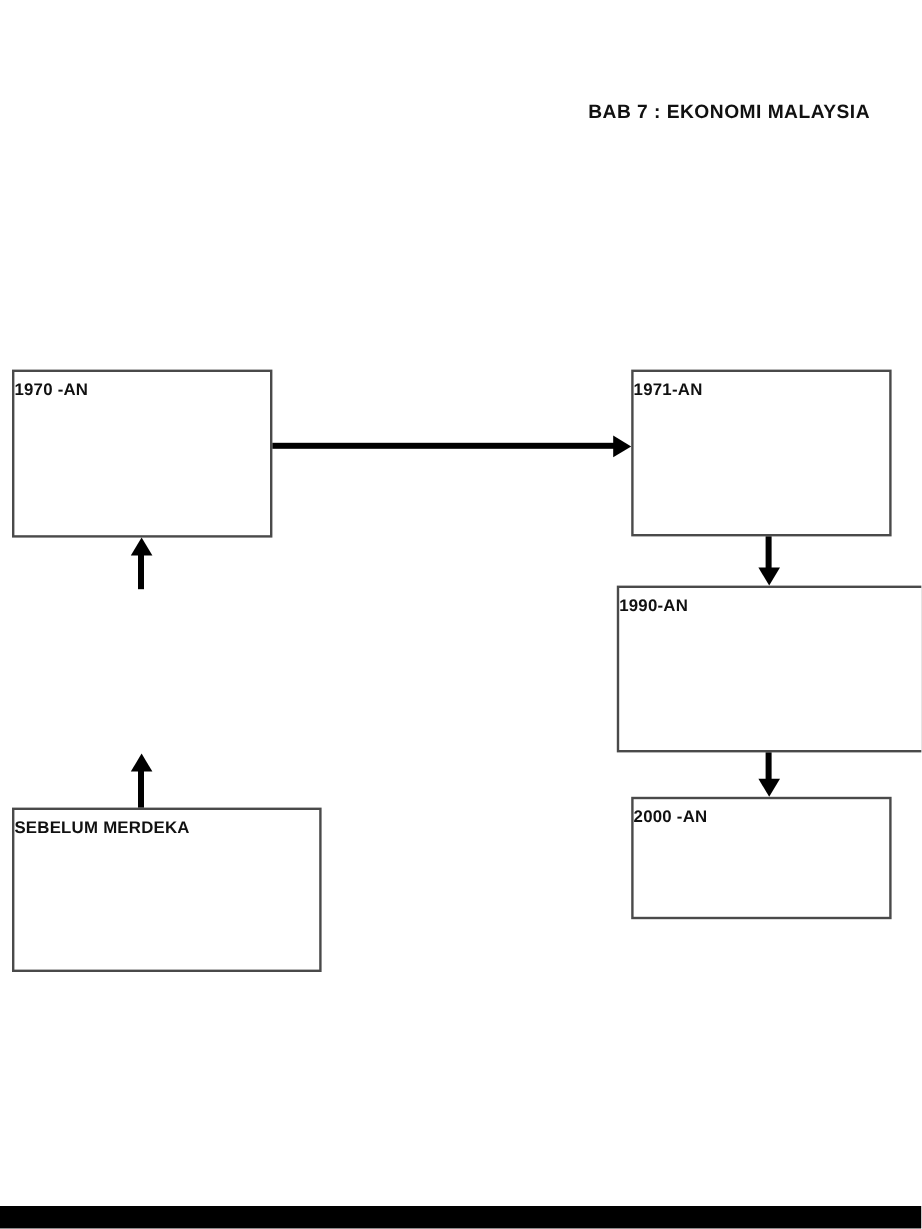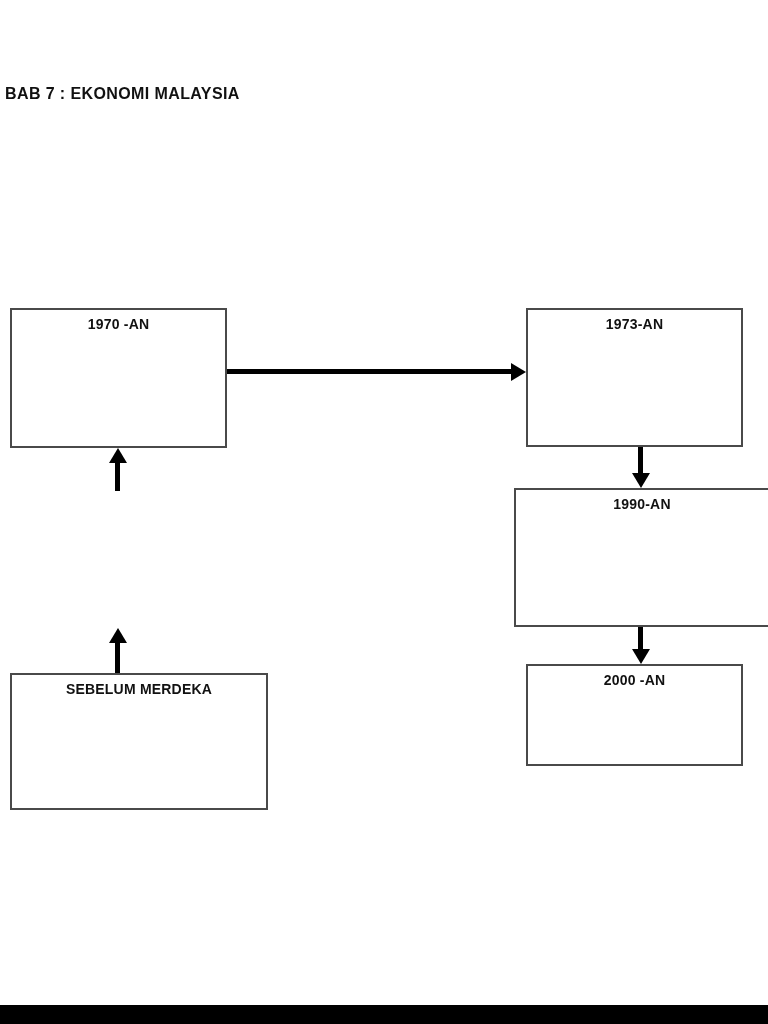--- a/index.html
+++ b/index.html
@@ -15,38 +15,38 @@
   .page {
     position: relative;
     width: 768px;
     height: 1024px;
     background: var(--page_bg, #ffffff);
     overflow: hidden;
   }
   .doc-title {
     position: absolute;
     top: 82px;
-    left: 5px;
+    left: 15px;
     width: 710px;
-    text-align: left;
+    text-align: right;
     color: var(--text, #111111);
     font-weight: bold;
     font-size: 16px;
     line-height: 23px;
     letter-spacing: 0.4px;
   }
   .flow-box {
     position: absolute;
     border: 2px solid var(--box_border, #4a4a4a);
     background: var(--page_bg, #ffffff);
   }
   .flow-box .label {
     display: block;
     margin-top: 6px;
-    text-align: center;
+    text-align: left;
     font-weight: bold;
     font-size: 14px;
     color: var(--text, #111111);
     letter-spacing: 0.2px;
   }
   .arrow { position: absolute; }
   .arrow .shaft { position: absolute; background: var(--arrow, #000000); }
   .arrow .vshaft { width: 5px; left: 6px; }
   .arrow .hshaft { height: 5px; top: 6px; }
   .arrow .head { position: absolute; width: 0; height: 0; }
@@ -89,21 +89,21 @@
   <div class="flow-box" style="left:10px; top:308px; width:217px; height:140px;">
     <span class="label">1970 -AN</span>
   </div>
 
 
   <div class="flow-box" style="left:10px; top:673px; width:258px; height:137px;">
     <span class="label">SEBELUM MERDEKA</span>
   </div>
 
   <div class="flow-box" style="left:526px; top:308px; width:217px; height:139px;">
-    <span class="label">1973-AN</span>
+    <span class="label">1971-AN</span>
   </div>
 
   <div class="flow-box" style="left:514px; top:488px; width:256px; height:139px;">
     <span class="label">1990-AN</span>
   </div>
 
   <div class="flow-box" style="left:526px; top:664px; width:217px; height:102px;">
     <span class="label">2000 -AN</span>
   </div>
 

